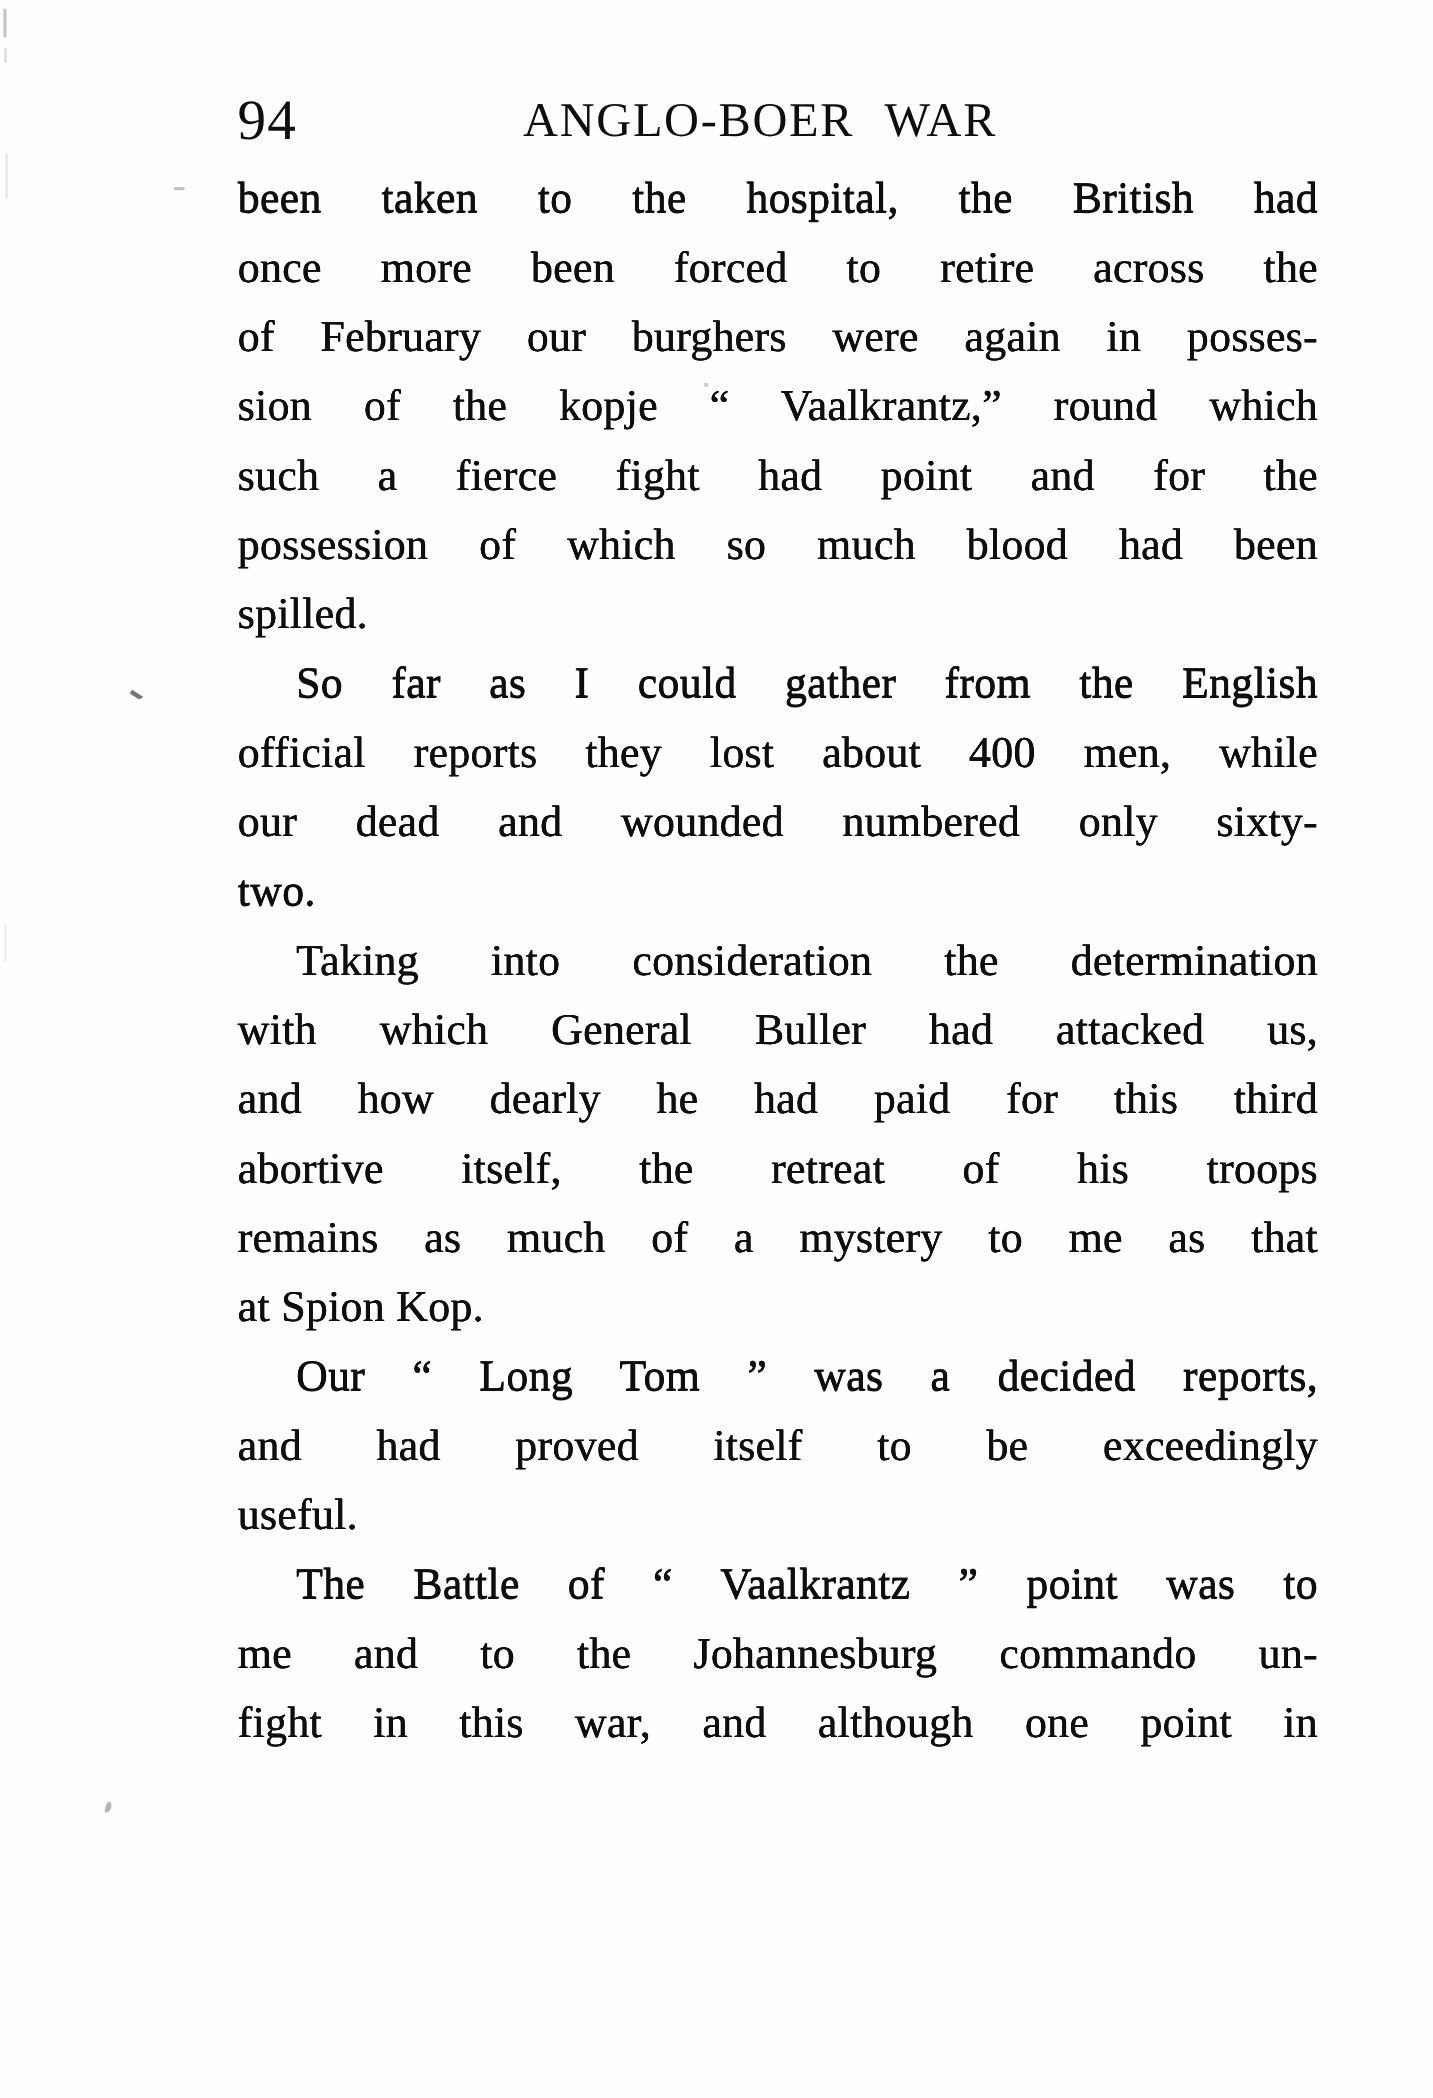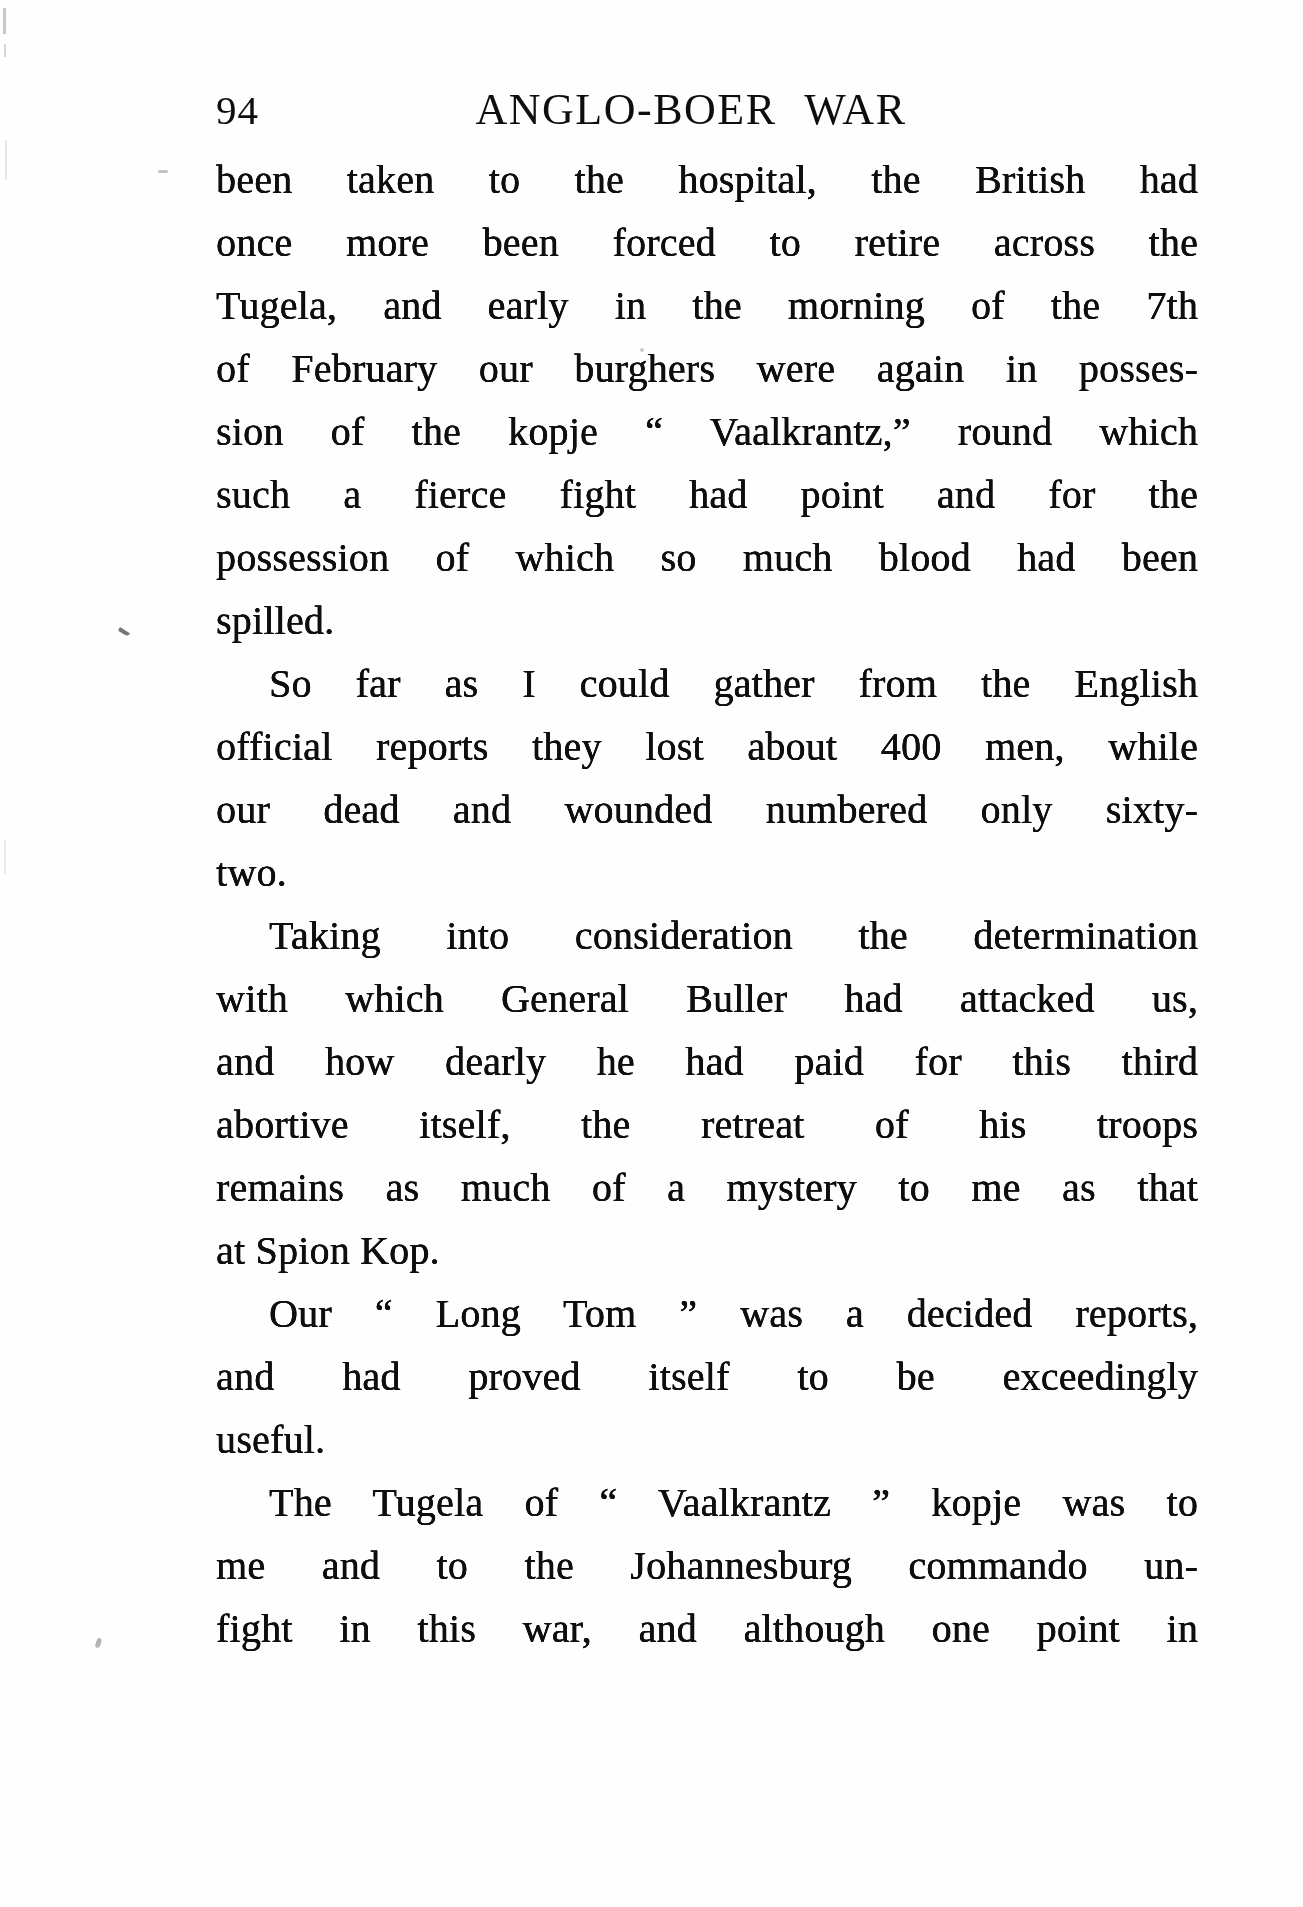--- a/index.html
+++ b/index.html
@@ -19,21 +19,21 @@
     top: 84px;
     width: 982px;
     height: 52px;
     line-height: 52px;
     font-size: 44px;
   }
   .pagenum {
     position: absolute;
     left: 0;
     top: 0;
-    font-size: 41px;
+    font-size: 52px;
     letter-spacing: 1px;
   }
   .running-title {
     text-align: center;
     letter-spacing: 1.5px;
     word-spacing: 16px;
     transform: translateX(-16px);
     white-space: nowrap;
   }
   
@@ -80,21 +80,20 @@
   <div class="header">
     <span class="pagenum">94</span>
     <div class="running-title">ANGLO-BOER WAR</div>
   </div>
 
   <div class="text-block">
 
     <div>
       <div class="line">been taken to the hospital, the British had</div>
       <div class="line">once more been forced to retire across the</div>
-      <div class="line">Tugela, and early in the morning of the 7th</div>
       <div class="line">of February our burghers were again in posses-</div>
       <div class="line">sion of the kopje “ Vaalkrantz,” round which</div>
       <div class="line">such a fierce fight had point and for the</div>
       <div class="line">possession of which so much blood had been</div>
       <div class="line last">spilled.</div>
     </div>
 
     <div>
       <div class="line indent">So far as I could gather from the English</div>
       <div class="line">official reports they lost about 400 men, while</div>
@@ -111,21 +110,21 @@
       <div class="line last">at Spion Kop.</div>
     </div>
 
     <div>
       <div class="line indent">Our “ Long Tom ” was a decided reports,</div>
       <div class="line">and had proved itself to be exceedingly</div>
       <div class="line last">useful.</div>
     </div>
 
     <div>
-      <div class="line indent">The Tugela of “ Vaalkrantz ” kopje was to</div>
+      <div class="line indent">The Battle of “ Vaalkrantz ” point was to</div>
       <div class="line">me and to the Johannesburg commando un-</div>
       <div class="line">fight in this war, and although one point in</div>
     </div>
 
   </div>
 
   <div class="artifact a1"></div>
   <div class="artifact a2"></div>
   <div class="artifact a3"></div>
   <div class="artifact a4"></div>

